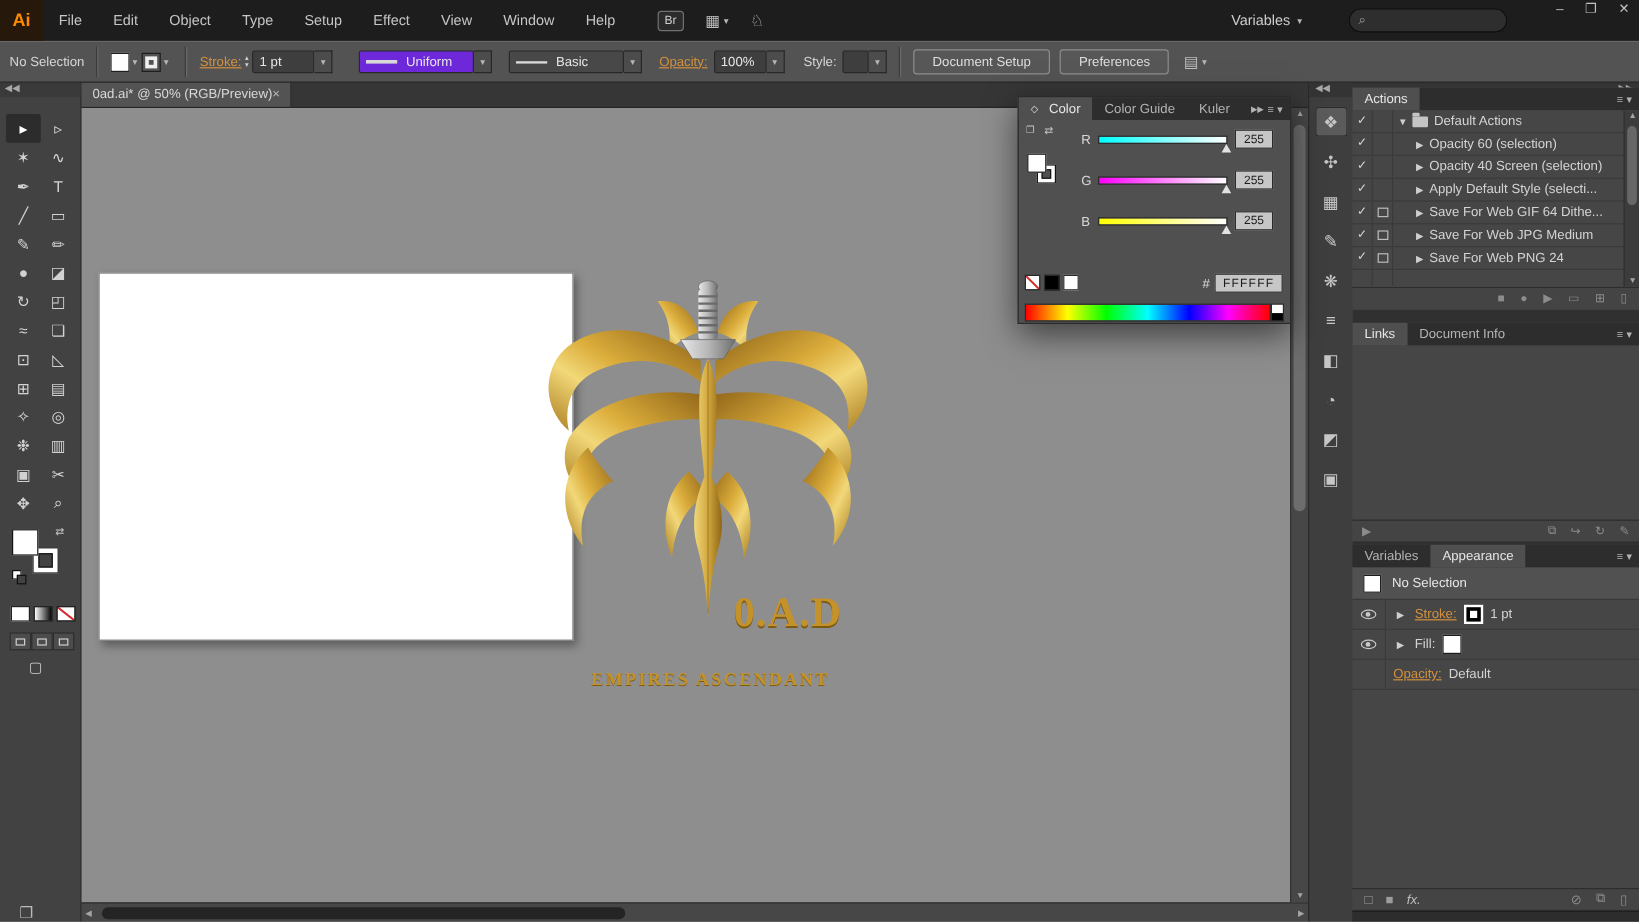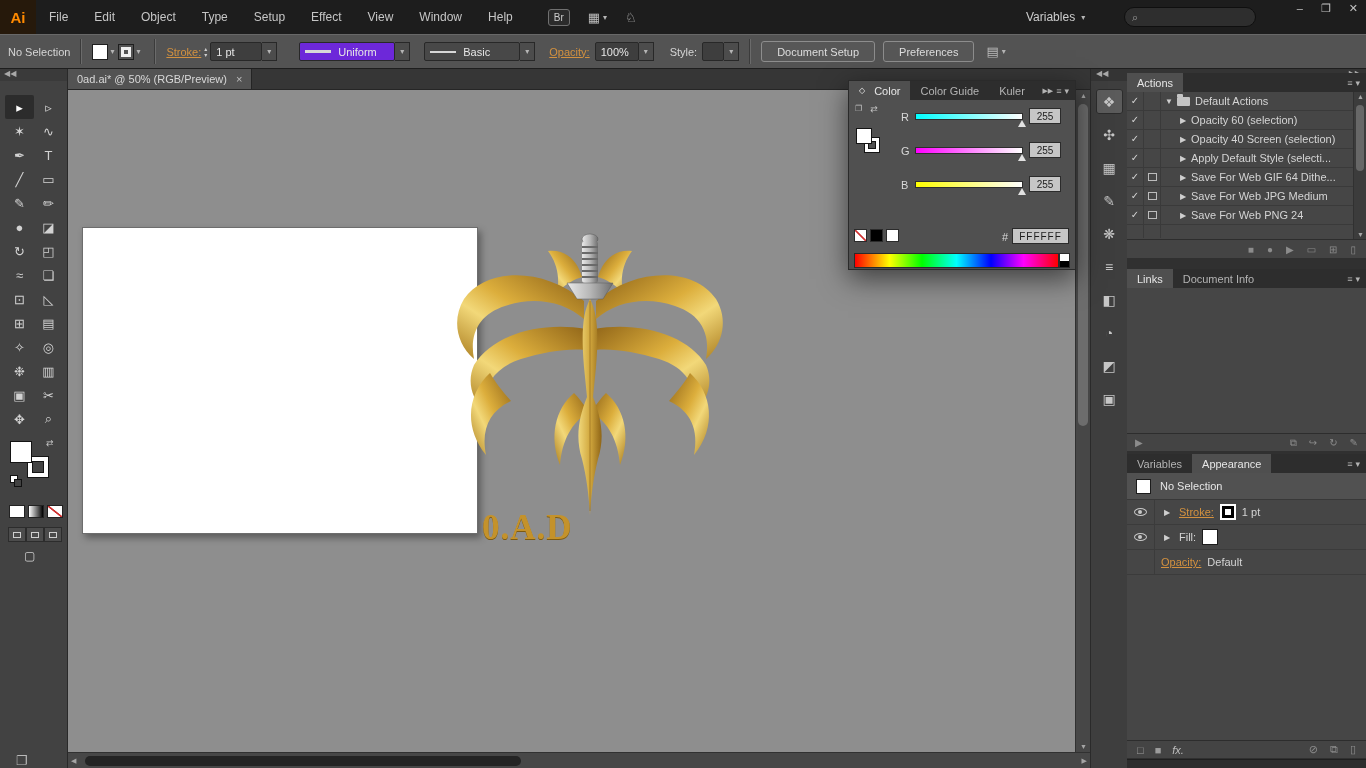--- a/index.html
+++ b/index.html
@@ -54,27 +54,27 @@
   #cbtn-grad{background:linear-gradient(90deg,#ffffff,#000000)}
   #cbtn-none{background:linear-gradient(to top right,#ffffff 43%,#d03030 47%,#d03030 53%,#ffffff 57%)}
   #draw-modes{position:absolute;left:8px;top:458px;display:flex}
   .dmode{width:18px;height:15px;border:1px solid #2c2c2c;background:#4c4c4c;display:flex;align-items:center;justify-content:center}
   .dmode i{display:block;width:8px;height:6px;border:1px solid #d0d0d0}
   #screen-mode{position:absolute;left:24px;top:480px;color:#cfcfcf;font-size:12px}
   #tb-bottom-ic{position:absolute;left:16px;top:684px;color:#b9b9b9;font-size:13px}
 
   
   #tabbar{position:absolute;left:68px;top:69px;width:1022px;height:21px;background:#363636;border-bottom:1px solid #262626;display:flex}
-  #doc-tab{background:#535353;padding:0 9px;display:flex;align-items:center;gap:9px;font-size:11px;color:#d8d8d8;border-right:1px solid #242424}
+  #doc-tab{background:#535353;padding:0 9px;display:flex;align-items:center;font-size:11px;color:#d8d8d8;border-right:1px solid #242424}
   #doc-tab .x{color:#bdbdbd;font-size:11px}
 
   
   #canvas{position:absolute;left:68px;top:90px;width:1007px;height:662px;background:#8e8e8e;overflow:hidden}
   #artboard{position:absolute;left:14px;top:137px;width:396px;height:307px;background:#ffffff;border:1px solid #6d6d6d;box-shadow:3px 4px 7px rgba(0,0,0,.35)}
-  #logo-title{position:absolute;left:414px;top:418px;width:220px;text-align:left;font-family:"Liberation Serif",serif;font-weight:bold;font-size:35px;color:#c4922b;text-shadow:0 1px 0 #7c5a12;letter-spacing:1px}
+  #logo-title{position:absolute;left:414px;top:401px;width:220px;text-align:right;font-family:"Liberation Serif",serif;font-weight:bold;font-size:35px;color:#c4922b;text-shadow:0 1px 0 #7c5a12;letter-spacing:1px}
   #logo-sub{position:absolute;left:374px;top:469px;width:300px;text-align:center;font-family:"Liberation Serif",serif;font-weight:bold;font-size:15px;letter-spacing:2px;color:#c4922b;text-shadow:0 1px 0 #7c5a12}
 
   
   #vscroll{position:absolute;left:1075px;top:90px;width:15px;height:662px;background:#474747;border-left:1px solid #313131;z-index:2}
   #vthumb{position:absolute;left:2px;top:14px;width:10px;height:322px;background:#6d6d6d;border-radius:5px}
   .sarr{position:absolute;color:#a5a5a5;font-size:7px;left:0;width:15px;text-align:center}
   #hscroll{position:absolute;left:68px;top:752px;width:1022px;height:16px;background:#474747;border-top:1px solid #313131}
   #hthumb{position:absolute;left:17px;top:3px;width:436px;height:10px;background:#242424;border-radius:5px}
   .harr{position:absolute;color:#a5a5a5;font-size:7px;top:4px}
 
@@ -355,20 +355,21 @@
 
       <ellipse cx="150" cy="14" rx="8" ry="5" fill="url(#silver)" stroke="#555" stroke-width="0.5"></ellipse>
       <rect x="142" y="16" width="16" height="42" rx="3" fill="url(#silver)"></rect>
       <path d="M142,22 h16 M142,28 h16 M142,34 h16 M142,40 h16 M142,46 h16 M142,52 h16" stroke="#6a6a6a" stroke-width="2"></path>
       <path d="M127,58 L173,58 L163,74 L137,74 Z" fill="url(#silver)" stroke="#5a5a5a" stroke-width="0.5"></path>
       <path d="M150,74 C157,88 159,106 156,142 L153,172 C161,192 165,212 158,234 C153,254 151,272 150,290 C149,272 147,254 142,234 C135,212 139,192 147,172 L144,142 C141,106 143,88 150,74 Z" fill="url(#goldb)"></path>
       <path d="M150,76 L150,286" stroke="#7c5510" stroke-width="1" opacity="0.5"></path>
     </svg>
 
     <div id="logo-title">0.A.D</div>
+    <div id="logo-sub">EMPIRES ASCENDANT</div>
   </div>
 
   <div id="vscroll">
     <span class="sarr" style="top:2px">▲</span>
     <div id="vthumb"></div>
     <span class="sarr" style="bottom:2px">▼</span>
   </div>
   <div id="hscroll">
     <span class="harr" style="left:3px">◀</span>
     <div id="hthumb"></div>

